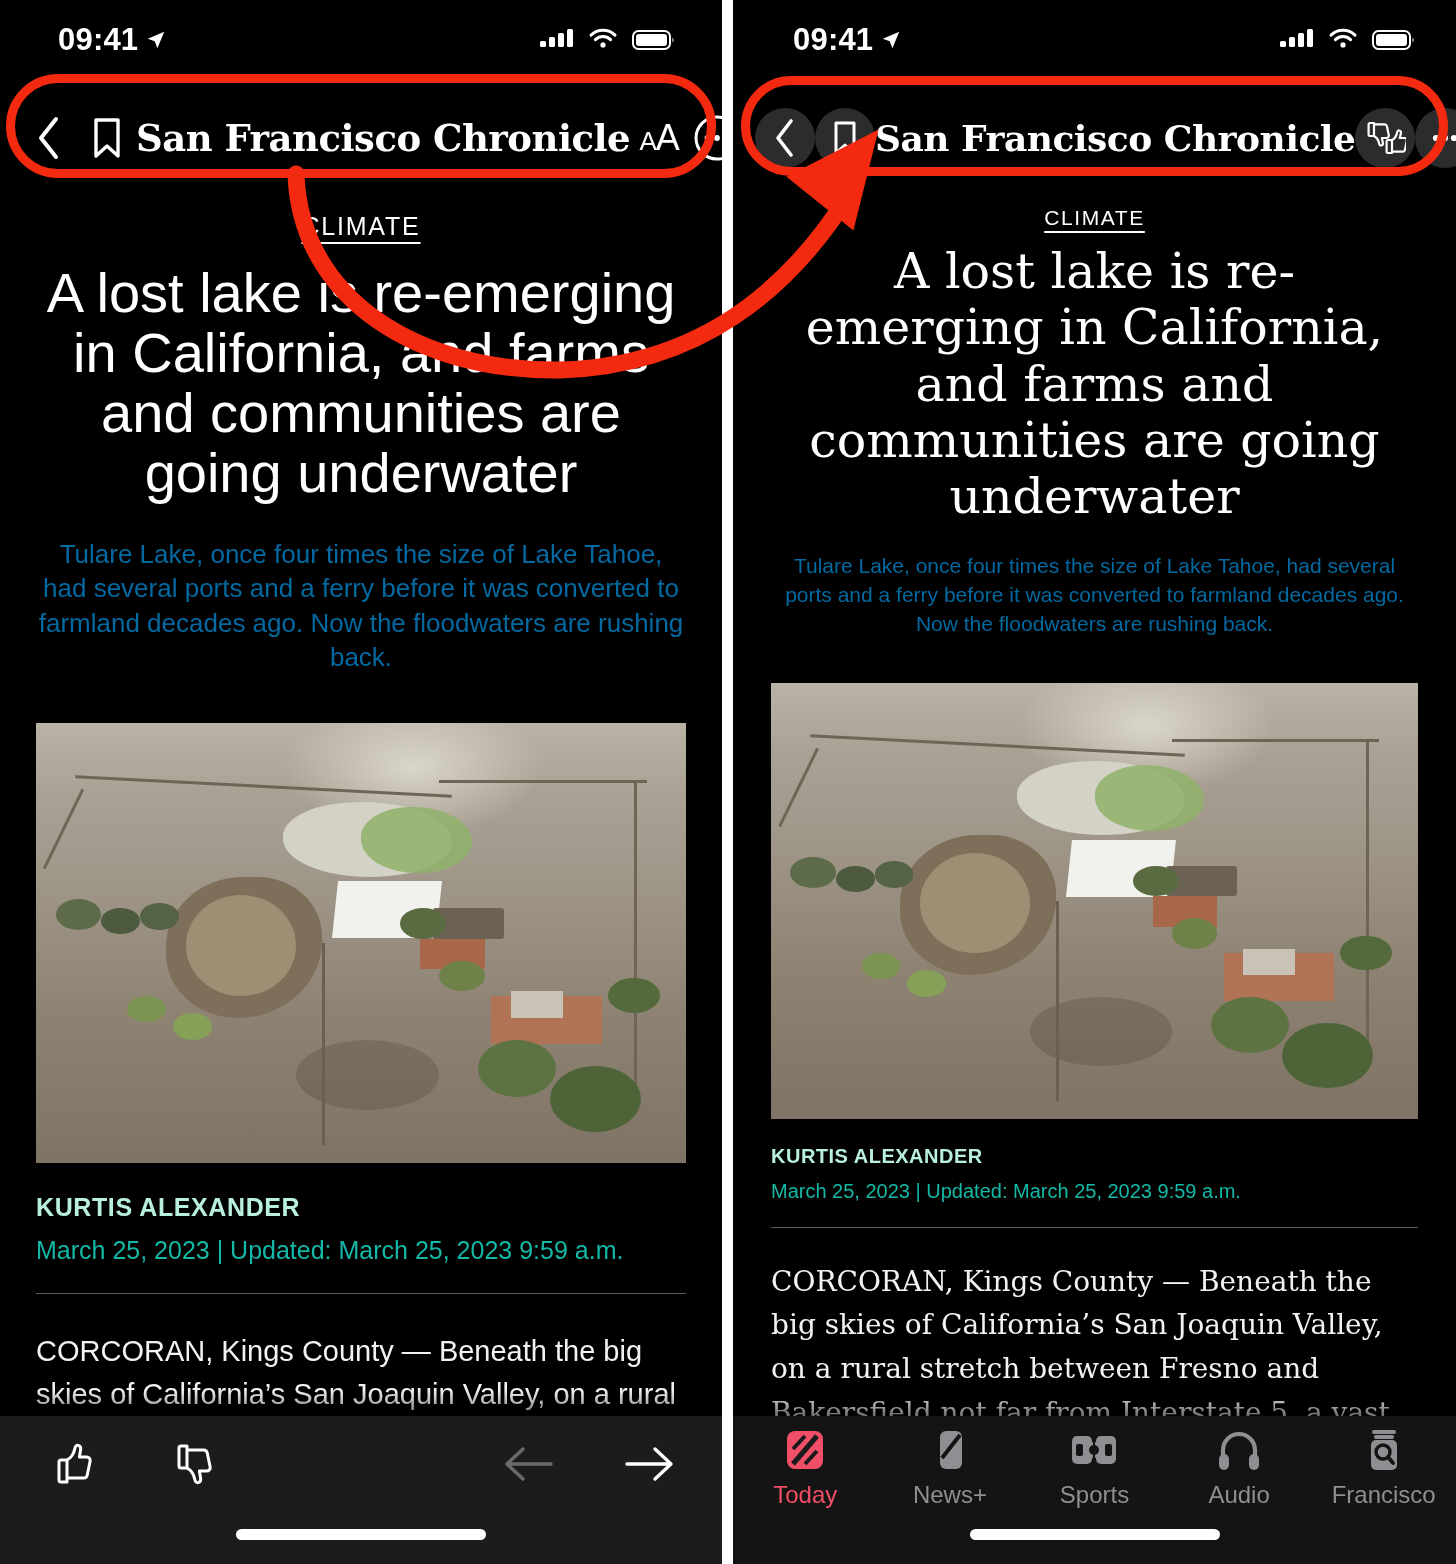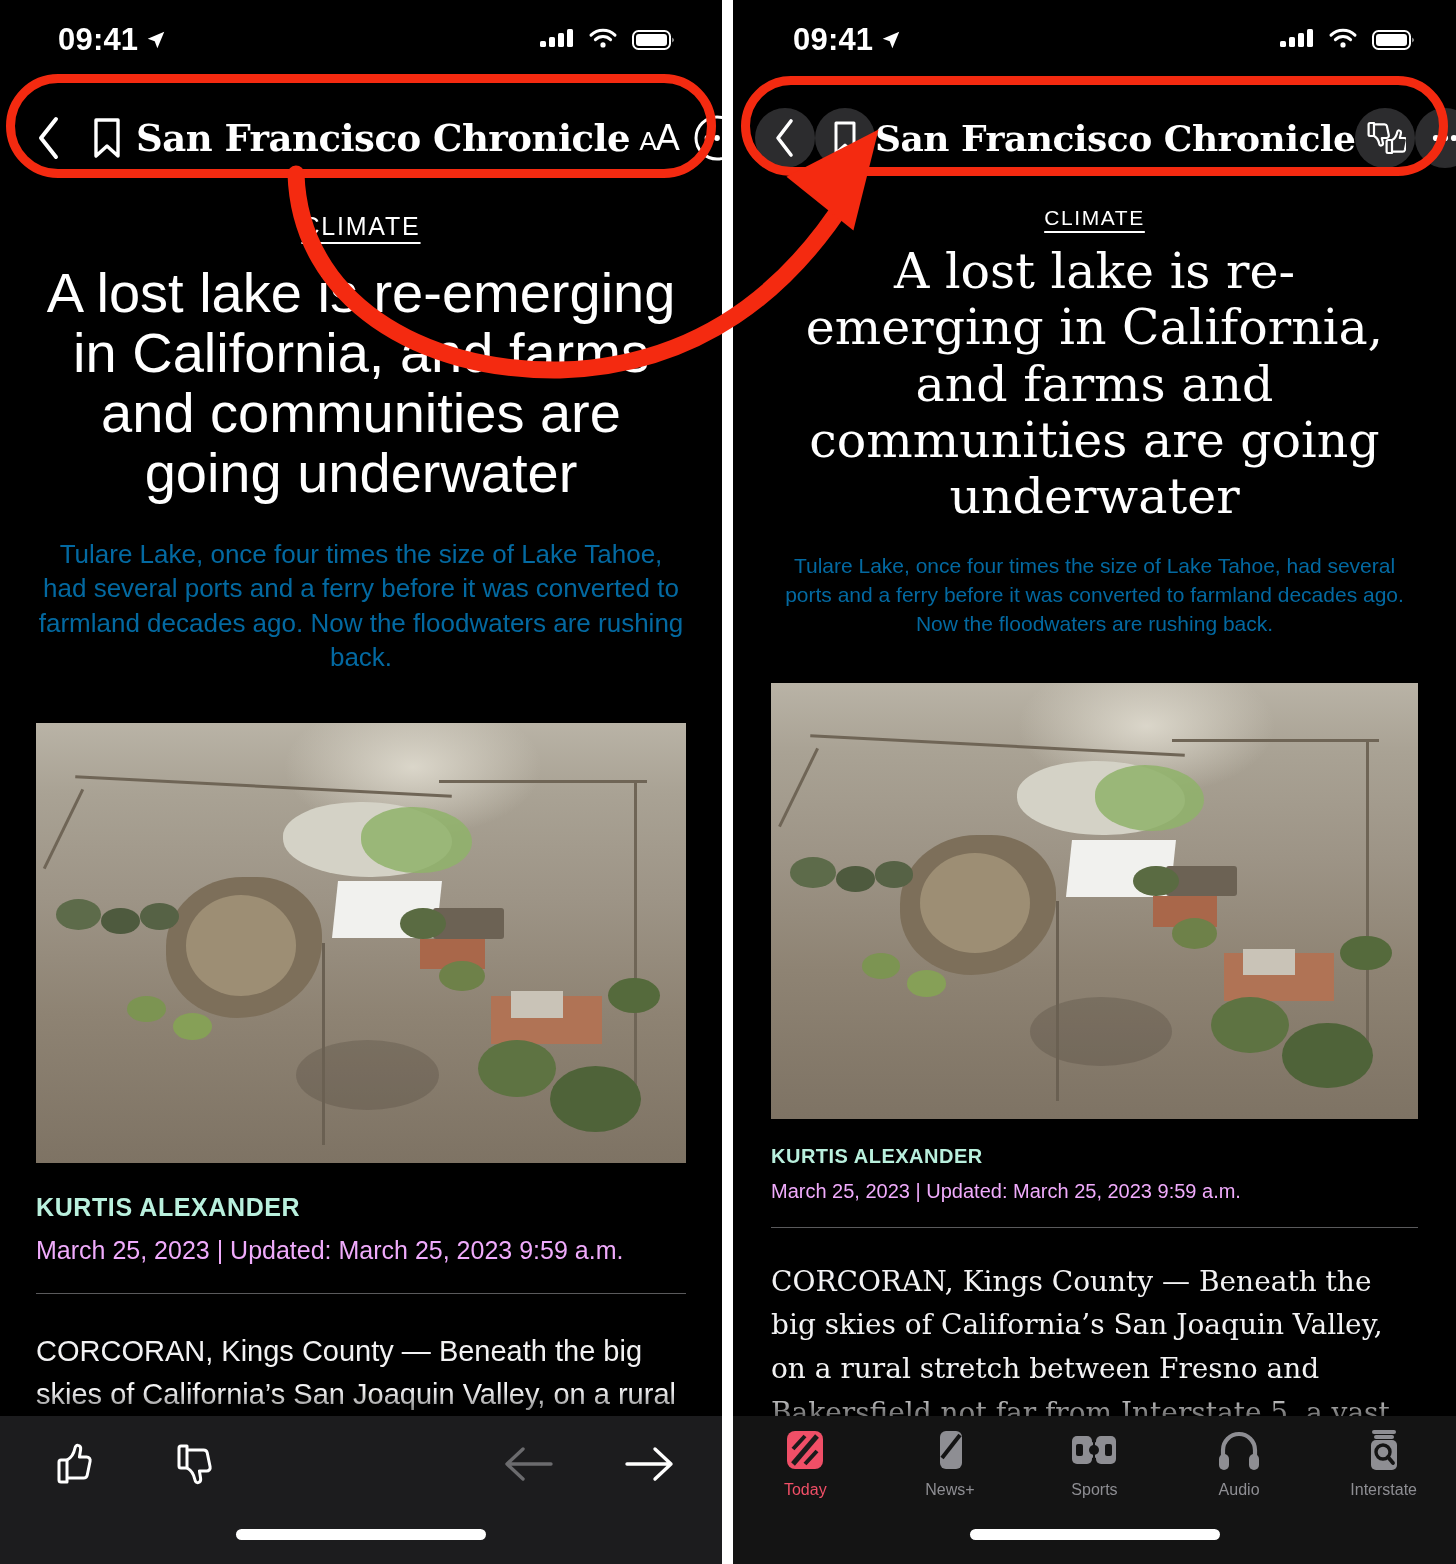--- a/index.html
+++ b/index.html
@@ -120,21 +120,21 @@
   .ph-roof { position:absolute; }
   .ph-shadow { position:absolute; border-radius:50%; background:rgba(60,52,40,.22); }
 
   
   .byline {
     color: #b9f0dd; font-size: 25px; font-weight: 600; letter-spacing: .6px;
     margin: 30px 36px 0;
   }
   .panel-right .byline { font-size: 20px; margin: 26px 38px 0; letter-spacing:.5px; }
   .dateline {
-    color: #f0abfc; font-size: 25px; margin: 14px 36px 0;
+    color: #14b8a6; font-size: 25px; margin: 14px 36px 0;
   }
   .panel-right .dateline { font-size: 20px; margin: 12px 38px 0; }
   .rule { height: 1px; background: #5a5a5c; margin: 28px 36px 0; }
   .panel-right .rule { margin: 24px 38px 0; }
 
   .bodytext {
     color: #f2f2f3; font-size: 29px; line-height: 1.5;
     margin: 36px 36px 0;
   }
   .panel-right .bodytext {
@@ -150,21 +150,21 @@
   .bb-inner {
     display: flex; align-items: center; height: 96px; padding: 0 44px;
   }
   .bb-left { display: flex; gap: 64px; }
   .bb-right { margin-left: auto; display: flex; gap: 66px; }
   .bb-btn { display:flex; align-items:center; justify-content:center; width:56px; height:56px; }
 
   .tabbar { position:absolute; left:0; bottom:0; width:100%; height:148px; background:#141414; }
   .tabs { display:flex; height:100px; padding-top: 12px; }
   .tab { flex:1; display:flex; flex-direction:column; align-items:center; gap:9px; }
-  .tab-label { font-size: 16px; color:#8e8e93; }
+  .tab-label { font-size: 24px; color:#8e8e93; }
   .tab.active .tab-label { color: #f04f67; }
 
   .homebar {
     position:absolute; left:50%; transform:translateX(-50%); bottom: 24px;
     width: 250px; height: 11px; border-radius: 6px; background: #fff;
   }
 
   
   .fade {
     position:absolute; left:0; right:0; bottom:148px; height:26px;
@@ -463,21 +463,21 @@
           <div class="tab-label">Audio</div>
         </div>
         <div class="tab">
           <svg width="42" height="44" viewBox="0 0 42 44">
             <rect x="9" y="2" width="24" height="4" rx="2" fill="#8e8e93"></rect>
             <rect x="11" y="7" width="20" height="4" rx="2" fill="#8e8e93"></rect>
             <rect x="8" y="12" width="26" height="30" rx="5" fill="#8e8e93"></rect>
             <circle cx="20" cy="24" r="7" stroke="#141414" stroke-width="3.4" fill="none"></circle>
             <path d="M25 29l5 6" stroke="#141414" stroke-width="3.8" stroke-linecap="round"></path>
           </svg>
-          <div class="tab-label">Interstate</div>
+          <div class="tab-label">Francisco</div>
         </div>
       </div>
       <div class="homebar"></div>
     </div>
   </div>
 
   <div class="divider"></div>
 
   <svg class="arrow-layer" viewBox="0 0 1456 1564">
     <path d="M 296 174 C 300 300, 420 372, 560 370 C 700 366, 790 288, 848 196" stroke="#f42a10" stroke-width="17" fill="none" stroke-linecap="round"></path>

